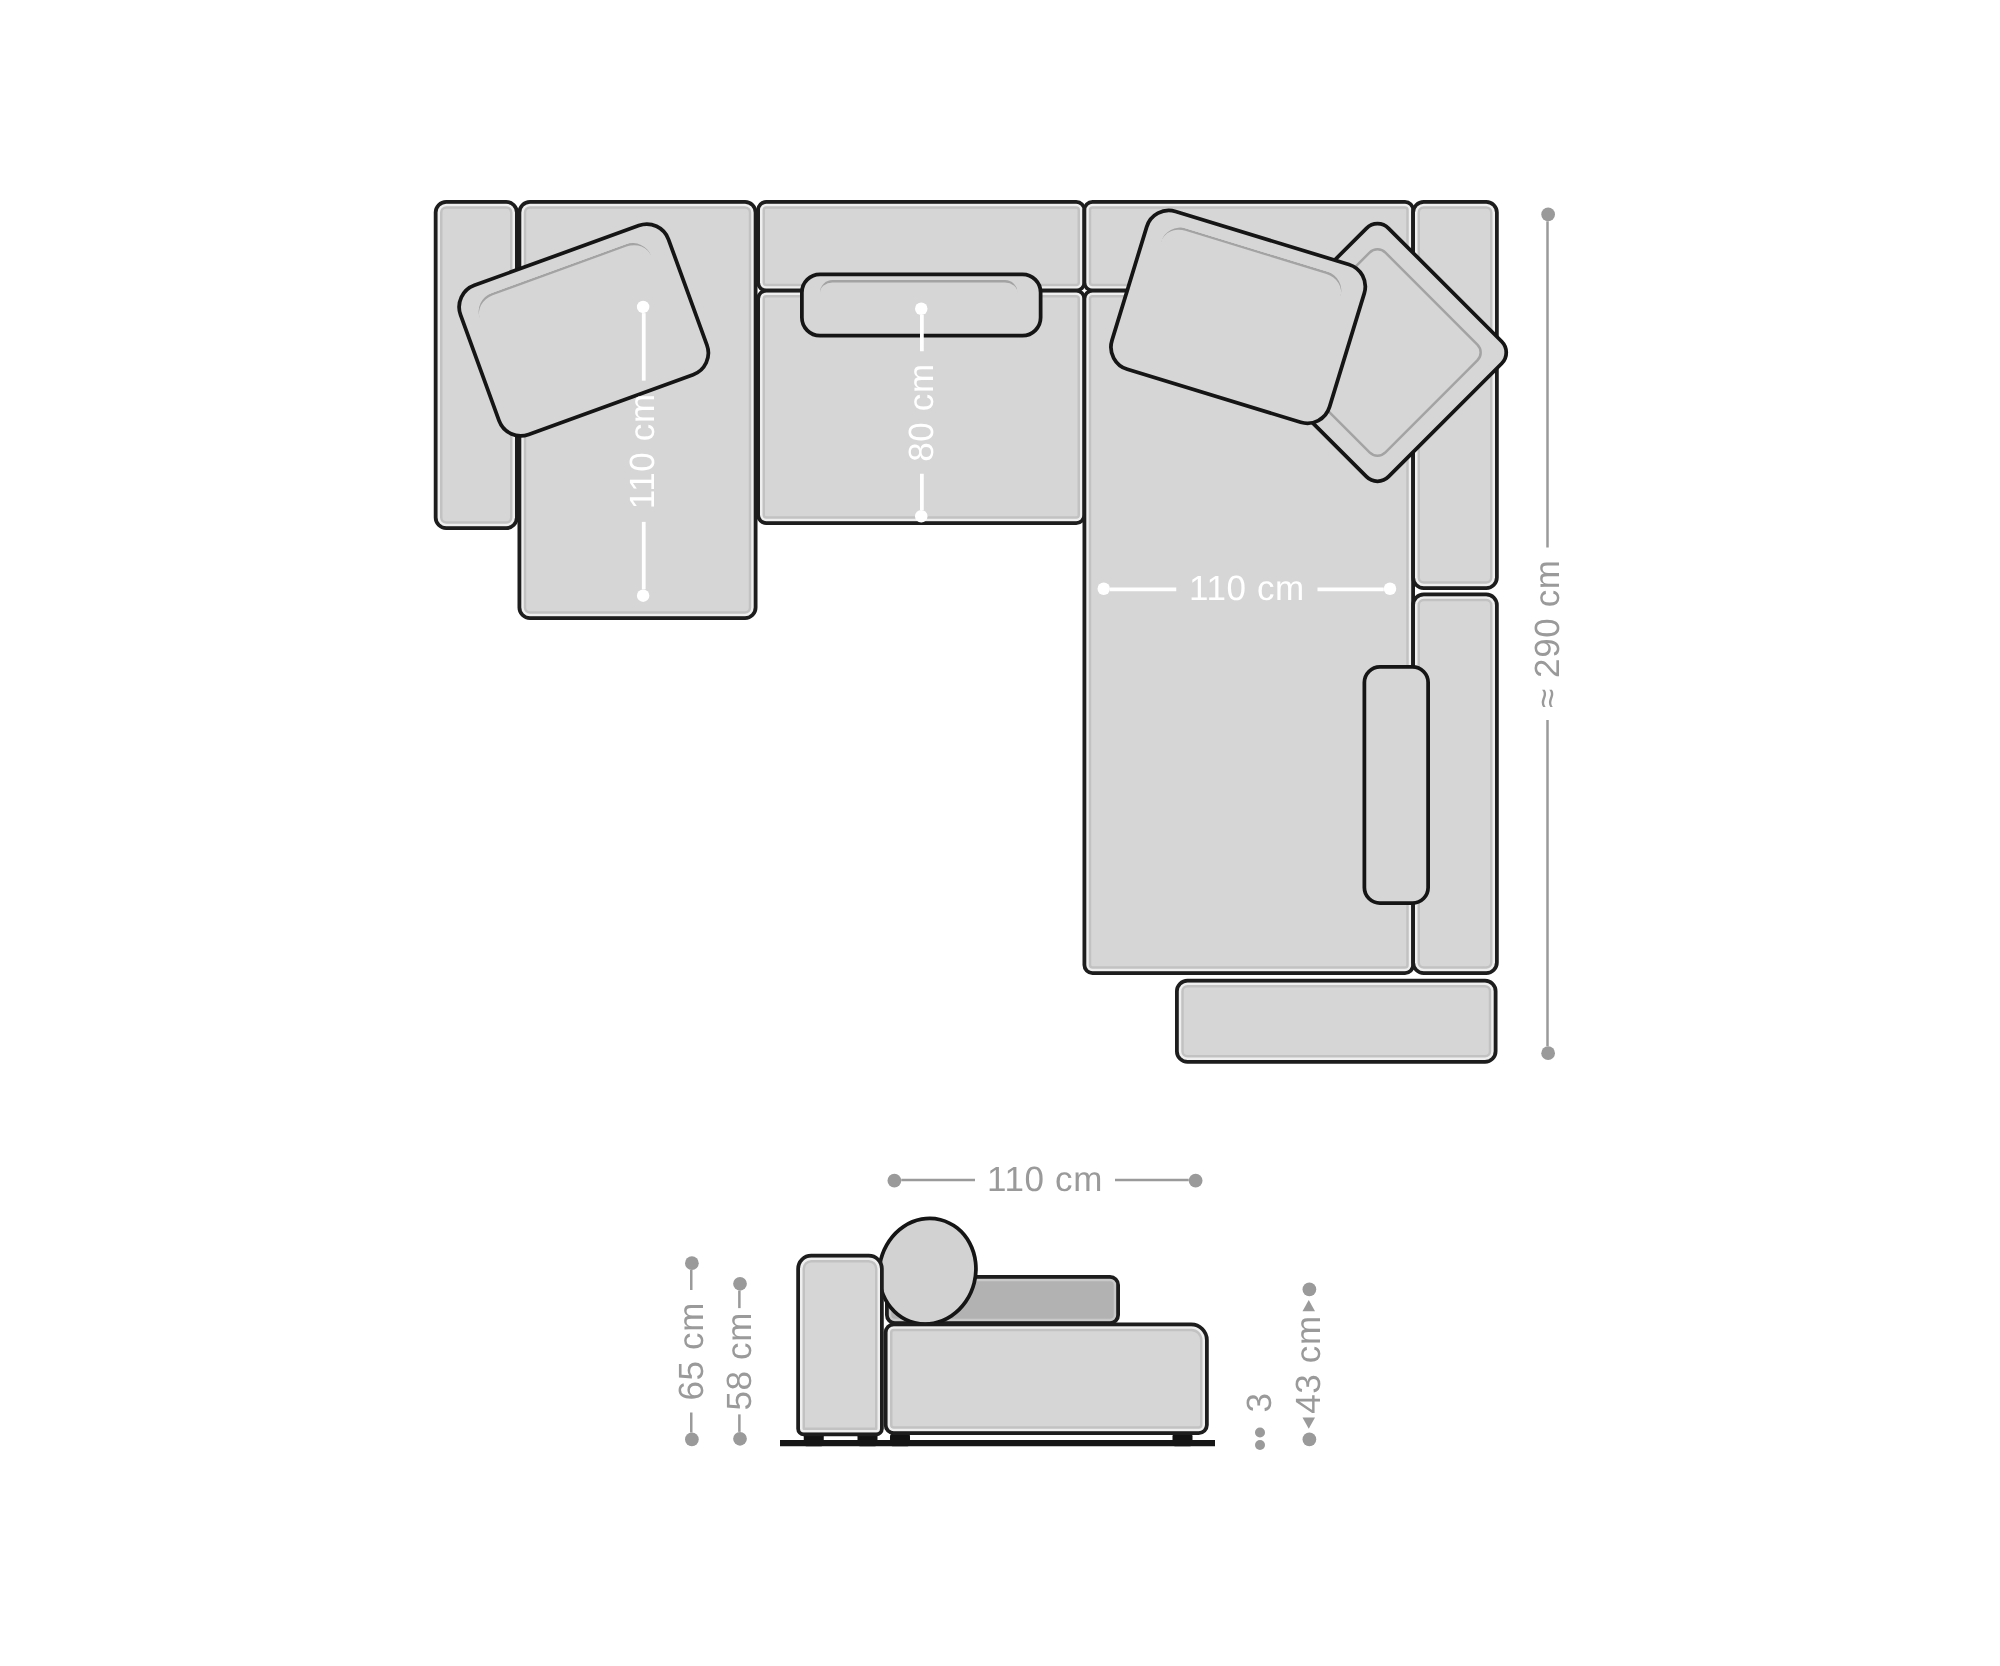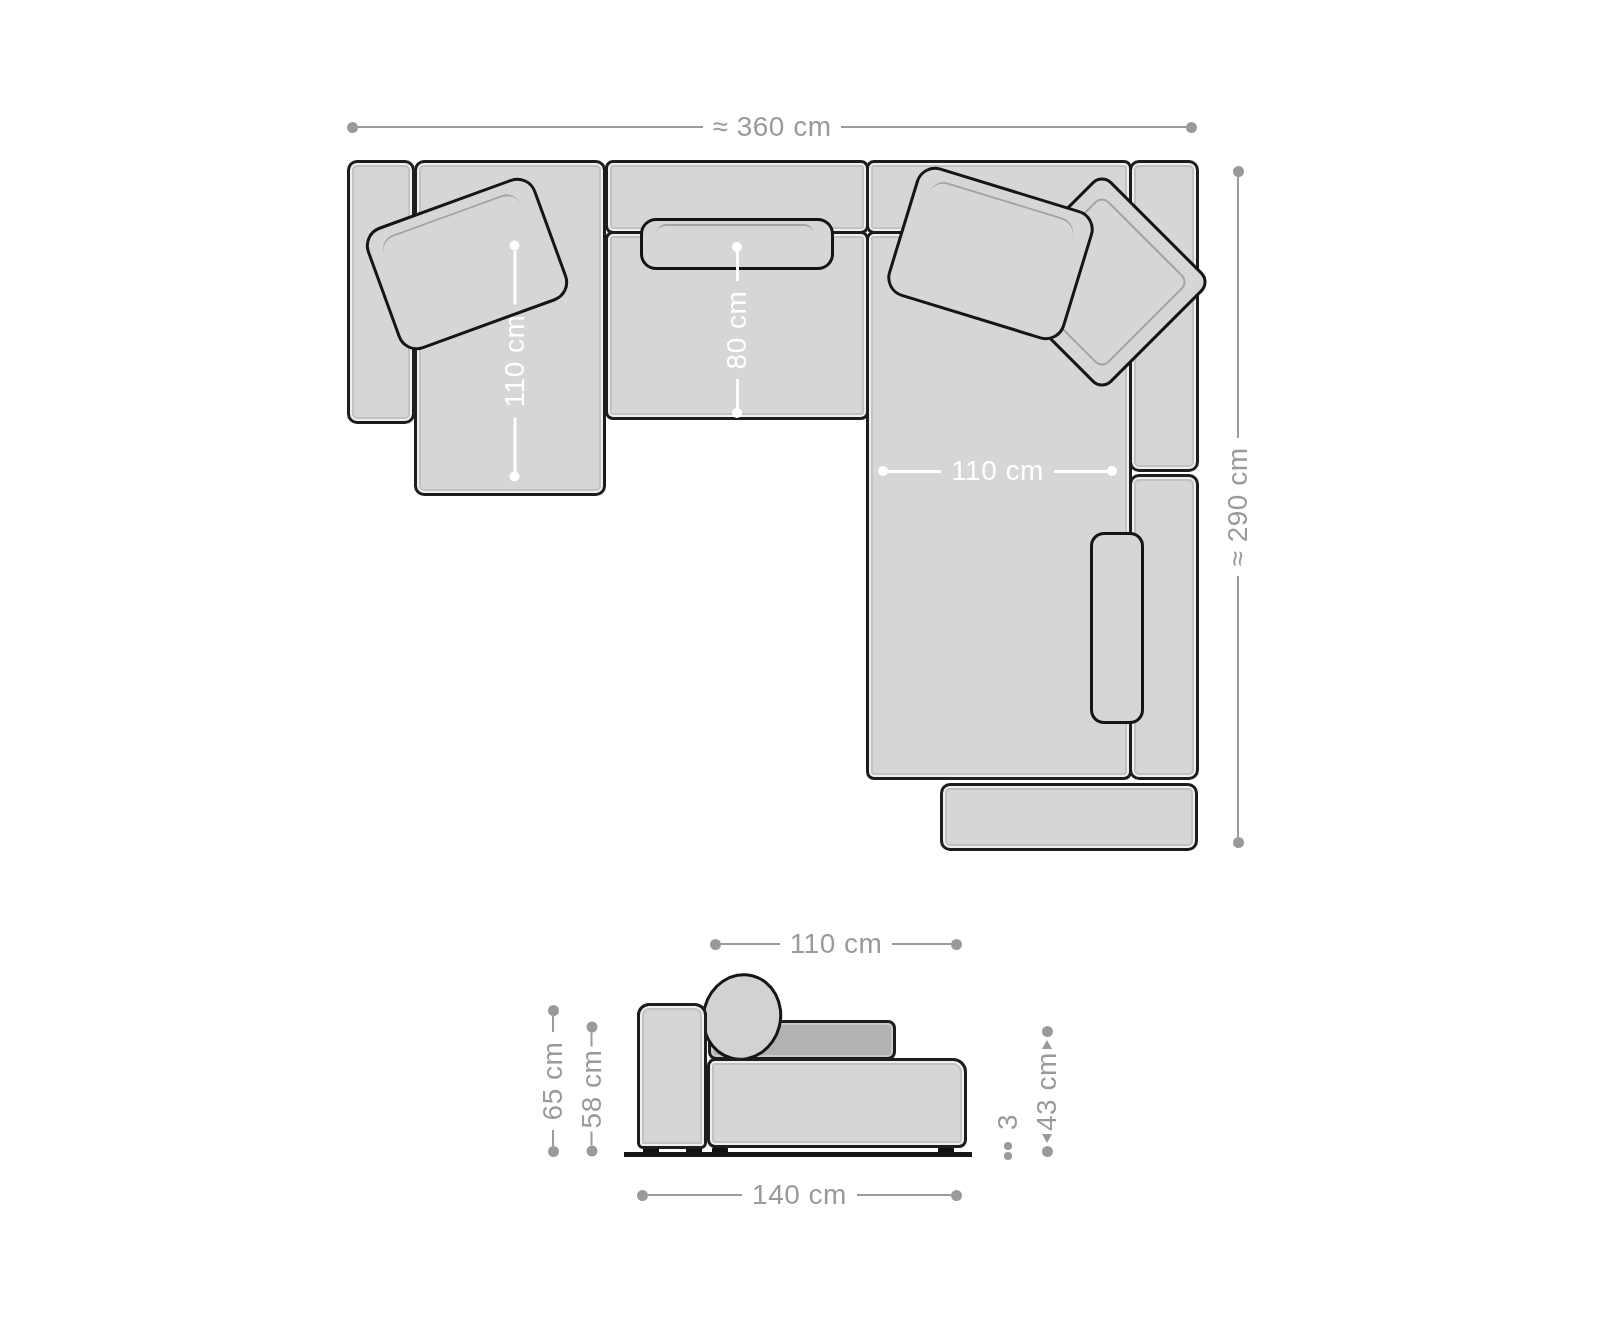--- a/index.html
+++ b/index.html
@@ -62,27 +62,20 @@
 
   
   .foot { position:absolute; width:16px; height:10px; background:#111111; border-radius:2px; z-index:1; }
   #floor { position:absolute; left:624px; top:1152px; width:348px; height:5px; background:#161616; z-index:2; }
 </style>
 </head>
 <body>
 
 <div id="canvas">
 
-  <div class="dim" style="left:347px; top:110px; width:850px;">
-    <span class="dot"></span>
-    <span class="ln"></span>
-    <span class="lbl">≈ 360 cm</span>
-    <span class="ln"></span>
-    <span class="dot"></span>
-  </div>
 
   <div class="dim v" style="left:897px; top:490px; width:682px;">
     <span class="dot"></span>
     <span class="ln"></span>
     <span class="lbl">≈ 290 cm</span>
     <span class="ln"></span>
     <span class="dot"></span>
   </div>
 
   <div class="piece" style="left:347px; top:160px; width:68px;  height:264px;"></div>
@@ -170,21 +163,14 @@
   <div class="mini-dot" style="left:1004px; top:1152px;"></div>
 
   <div class="dim v tight" style="left:1000px; top:1093px; width:94px;">
     <span class="dot"></span>
     <span class="arr a1"></span>
     <span class="lbl">43 cm</span>
     <span class="arr a2"></span>
     <span class="dot"></span>
   </div>
 
-  <div class="dim" style="left:637px; top:1178px; width:325px;">
-    <span class="dot"></span>
-    <span class="ln"></span>
-    <span class="lbl">140 cm</span>
-    <span class="ln"></span>
-    <span class="dot"></span>
-  </div>
 
 </div>
 
 </body></html>

